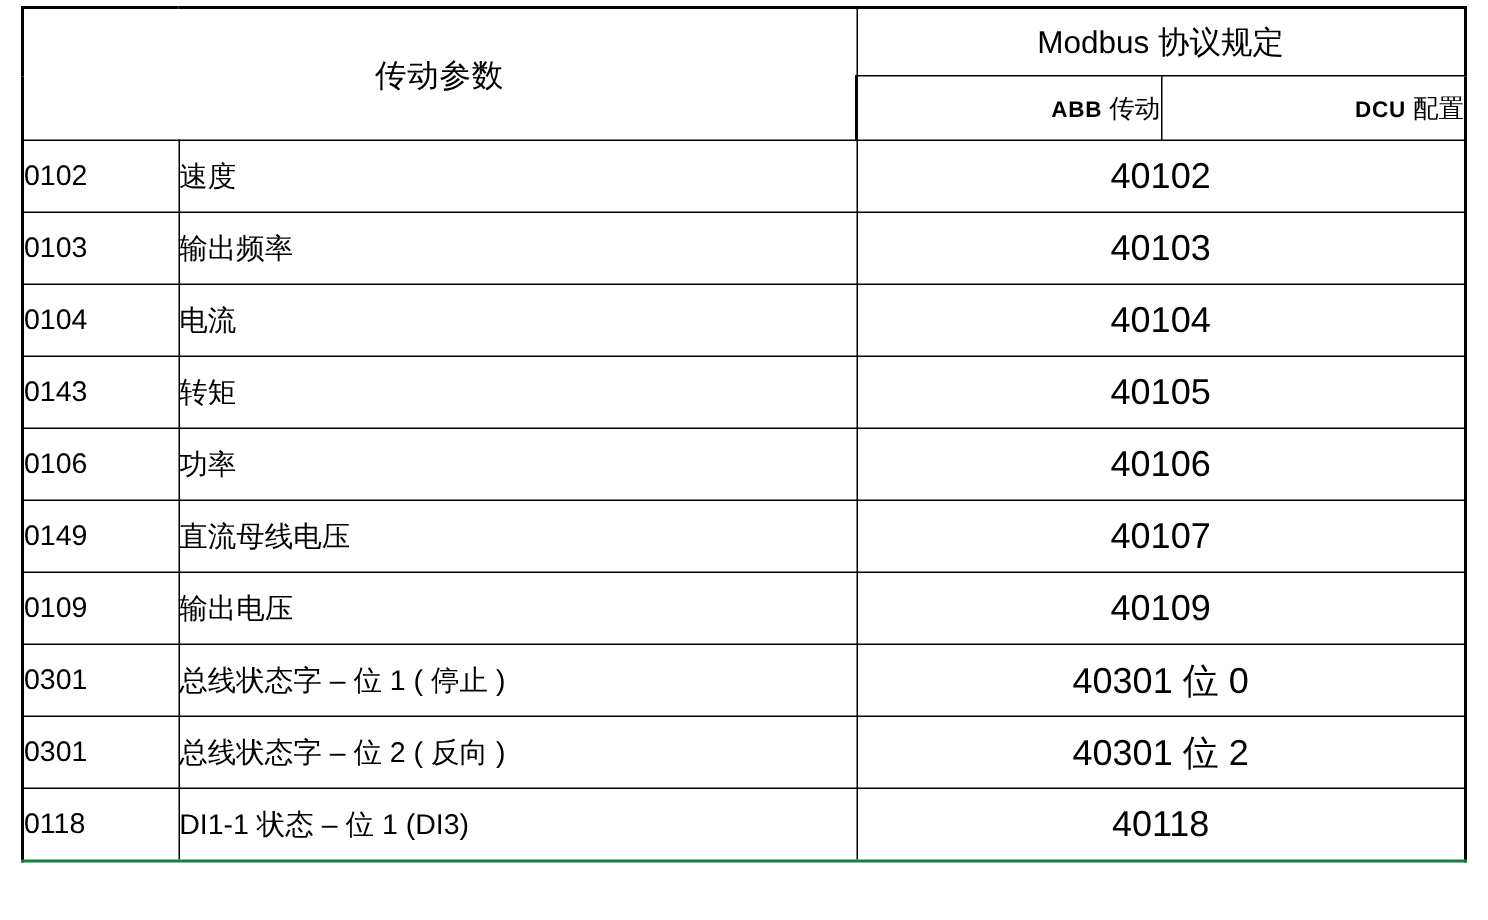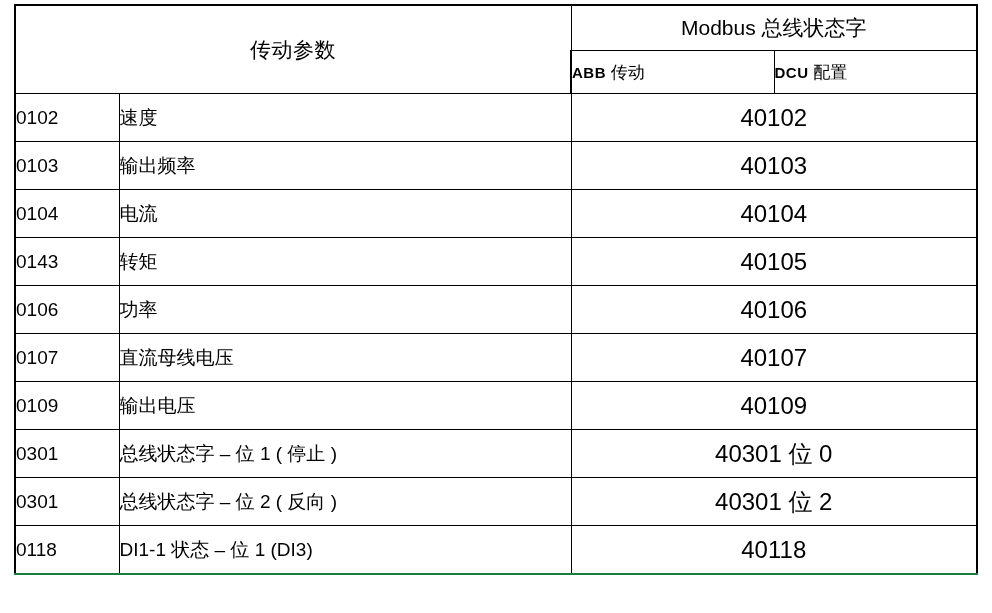--- a/index.html
+++ b/index.html
@@ -64,21 +64,21 @@
   .hdr-modbus {
     text-align: center;
     font-size: 21px;
     height: 44px;
     font-weight: bold;
   }
   .hdr-modbus .thin {
     font-weight: normal;
   }
   .hdr-sub {
-    text-align: left;
+    text-align: right;
     font-size: 17px;
     height: 42px;
   }
   .hdr-sub .small-caps {
     font-weight: bold;
     font-size: 15px;
     letter-spacing: 0.5px;
   }
   .hdr-sub .cn {
     font-weight: normal;
@@ -107,21 +107,21 @@
   <table class="param-table">
     <colgroup>
       <col class="col-code">
       <col class="col-name">
       <col class="col-abb">
       <col class="col-dcu">
     </colgroup>
     <thead>
       <tr>
         <th class="hdr-main" colspan="2" rowspan="2">传动参数</th>
-        <th class="hdr-modbus" colspan="2"><span>Modbus</span><span class="thin"> 总线状态字</span></th>
+        <th class="hdr-modbus" colspan="2"><span>Modbus</span><span class="thin"> 协议规定</span></th>
       </tr>
       <tr>
         <th class="hdr-sub"><span class="small-caps">ABB</span><span class="cn"> 传动</span></th>
         <th class="hdr-sub"><span class="small-caps">DCU</span><span class="cn"> 配置</span></th>
       </tr>
     </thead>
     <tbody>
       <tr>
         <td class="code">0102</td>
         <td class="name">速度</td>
@@ -141,21 +141,21 @@
         <td class="code">0143</td>
         <td class="name">转矩</td>
         <td class="value" colspan="2">40105</td>
       </tr>
       <tr>
         <td class="code">0106</td>
         <td class="name">功率</td>
         <td class="value" colspan="2">40106</td>
       </tr>
       <tr>
-        <td class="code">0107</td>
+        <td class="code">0149</td>
         <td class="name">直流母线电压</td>
         <td class="value" colspan="2">40107</td>
       </tr>
       <tr>
         <td class="code">0109</td>
         <td class="name">输出电压</td>
         <td class="value" colspan="2">40109</td>
       </tr>
       <tr>
         <td class="code">0301</td>

